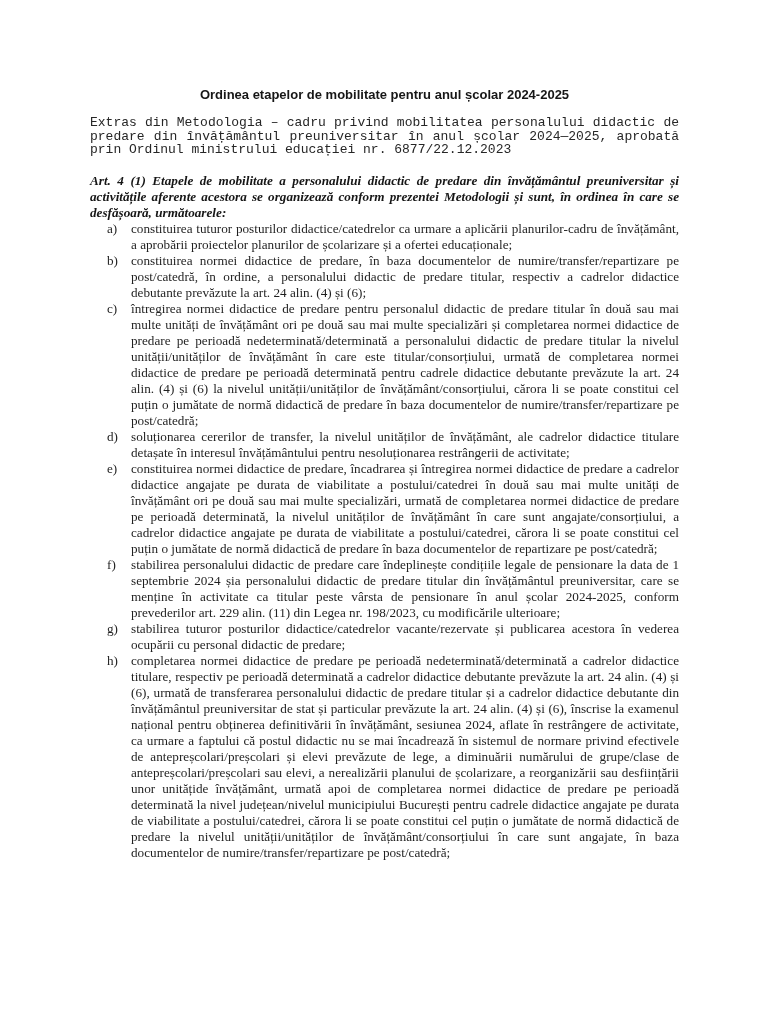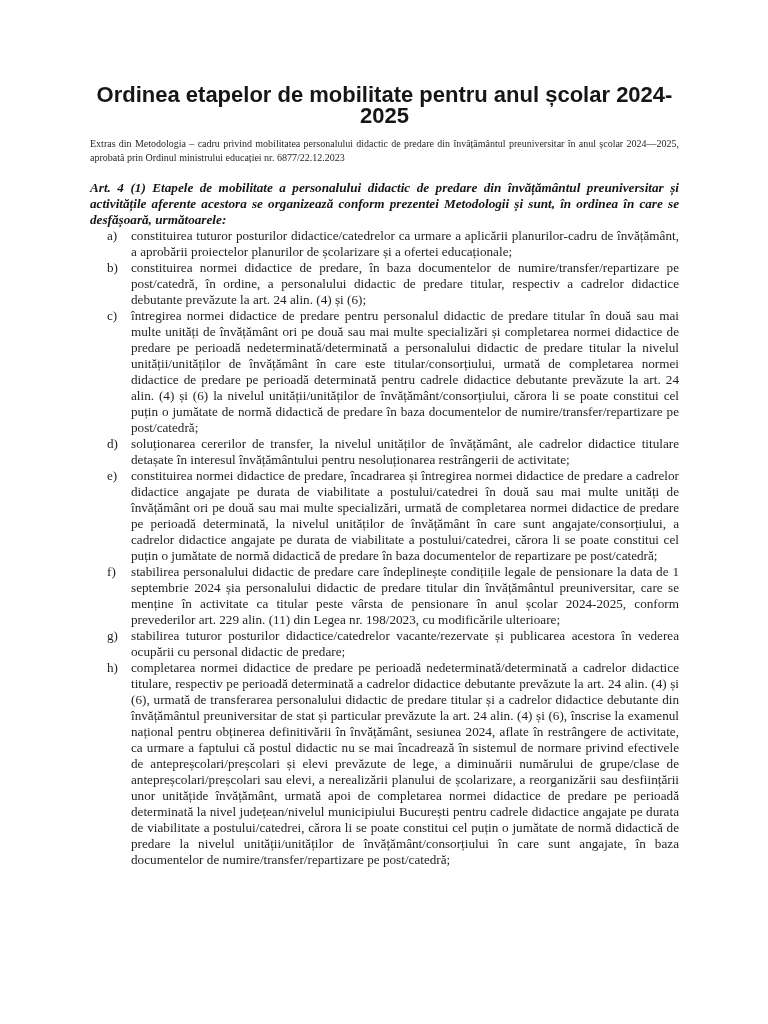--- a/index.html
+++ b/index.html
@@ -13,30 +13,30 @@
     height: 1024px;
     background: #ffffff;
     box-sizing: border-box;
     padding: 84px 89px 0 90px;
     overflow: hidden;
     color: #1f1f1f;
   }
   .doc-title {
     margin: 0;
     font-family: "Liberation Sans", sans-serif;
-    font-size: 22px;
+    font-size: 13px;
     font-weight: 700;
     text-align: center;
     color: #161616;
     line-height: 21px;
   }
   .doc-subtitle {
     margin: 11px 0 0 0;
-    font-family: Liberation Serif, serif;
-    font-size: 10px;
+    font-family: Liberation Mono, monospace;
+    font-size: 13px;
     font-weight: 400;
     line-height: 13.6px;
     text-align: justify;
     color: #262626;
   }
   .intro {
     margin: 16px 0 0 0;
     font-family: "Liberation Serif", serif;
     font-size: 13.2px;
     font-weight: 700;

